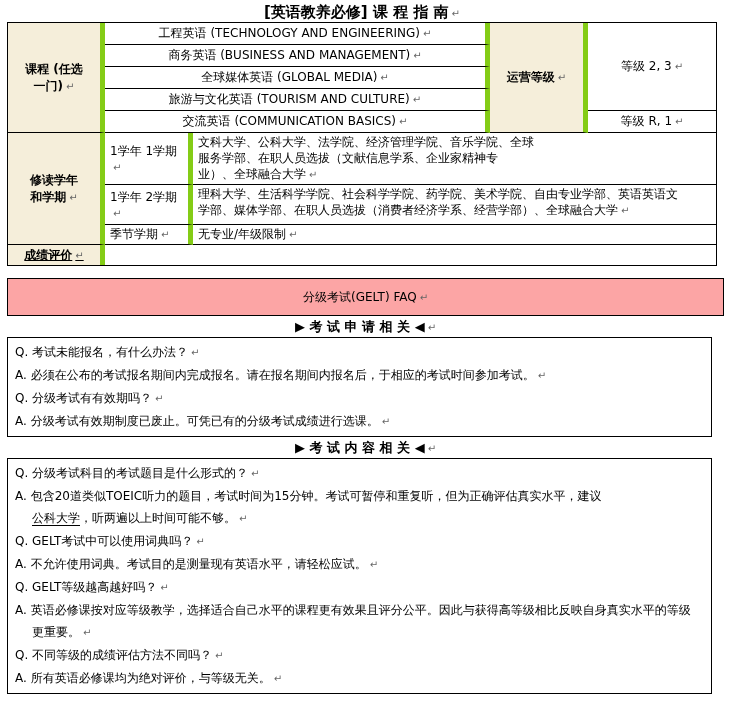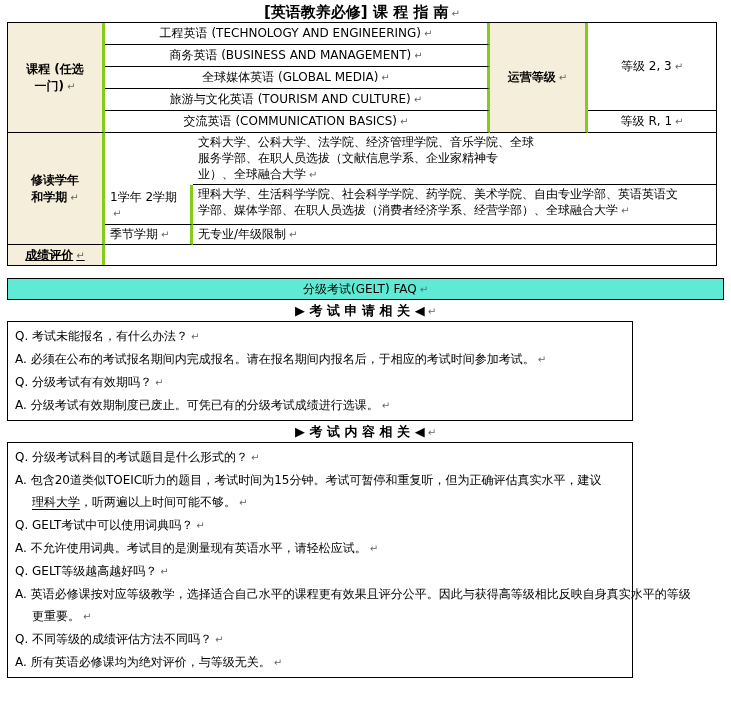--- a/index.html
+++ b/index.html
@@ -13,21 +13,21 @@
   
   .title { width:710px; text-align:center; font-weight:bold; font-size:15px; height:20px; line-height:20px; }
 
   
   .tbl { width:710px; border:1px solid #000; box-sizing:border-box; }
   .grid { display:grid; }
   .grid-a { grid-template-columns:97px 385px 98px 128px; grid-template-rows:repeat(5,22px); }
   .grid-b { grid-template-columns:97px 88px 523px; grid-template-rows:52px 40px 20px; }
   .grid-c { grid-template-columns:97px 611px; grid-template-rows:20px;text-decoration:underline; }
   .c {
-    border-right:3px solid #84cc16; border-bottom:1px solid #000;
+    border-right:5px solid #84cc16; border-bottom:1px solid #000;
     box-sizing:border-box; display:flex; align-items:center; justify-content:center;
     overflow:hidden;
   }
   .c.left { justify-content:flex-start; text-align:left; padding:1px 5px; }
   .hd { background:#F5EEDA; font-weight:bold; }
   .pre { white-space:pre-line; }
   .no-br { border-right:none; }
   .no-bb { border-bottom:none; }
   .a-hd { grid-column:1; grid-row:1/6; text-align:center; }
   .a-c1 { grid-column:2; grid-row:1; } .a-c2 { grid-column:2; grid-row:2; }
@@ -37,26 +37,26 @@
   .a-t  { grid-column:4; grid-row:1/5; }
   .a-b  { grid-column:4; grid-row:5; }
   .b-hd { grid-column:1; grid-row:1/4; text-align:center; }
   .b-t1 { grid-column:2; grid-row:1; } .b-t2 { grid-column:2; grid-row:2; } .b-t3 { grid-column:2; grid-row:3; }
   .b-d1 { grid-column:3; grid-row:1;font-family:Liberation Serif, serif; } .b-d2 { grid-column:3; grid-row:2; } .b-d3 { grid-column:3; grid-row:3; }
   .desc { align-items:flex-start; line-height:16px; padding:2px 5px; }
   .term { padding:1px 4px; }
 
   
   .banner {
-    margin-top:12px; width:717px; height:22px; box-sizing:border-box;
-    border:1px solid #000; background:#5eead4;
+    margin-top:12px; width:717px; height:38px; box-sizing:border-box;
+    border:1px solid #000; background:#fca5a5;
     display:flex; align-items:center; justify-content:center;
   }
   .sec-hd { width:717px; text-align:center; font-weight:bold; font-size:13px; height:16px; line-height:16px; margin:3px 0 2px 0; }
-  .qbox { width:626px; box-sizing:border-box; border:1px solid #000; padding:3px 0; }
+  .qbox { width:705px; box-sizing:border-box; border:1px solid #000; padding:3px 0; }
   .qa-line { line-height:22px; padding:0 7px; white-space:nowrap; }
   .qa-line.cont { padding-left:24px; }
   .u { text-decoration:underline; text-underline-offset:3px; }
 
   
   .em { color:#666; font-size:10px; margin-left:3px; font-weight:normal; }
 </style>
 </head>
 <body>
 
@@ -97,20 +97,23 @@
       <div class="c a-b no-br">
         <span class="eol">等级 R, 1<span class="em">↵</span></span>
       </div>
     </div>
 
     <div class="grid grid-b">
       <div class="c hd b-hd">
         <span class="pre eol">修读学年
 和学期<span class="em">↵</span></span>
       </div>
+      <div class="c left term b-t1">
+        <span class="eol">1学年 1学期<span class="em">↵</span></span>
+      </div>
       <div class="c left desc b-d1 no-br">
         <span class="pre eol">文科大学、公科大学、法学院、经济管理学院、音乐学院、全球
 服务学部、在职人员选拔（文献信息学系、企业家精神专
 业）、全球融合大学<span class="em">↵</span></span>
       </div>
       <div class="c left term b-t2">
         <span class="eol">1学年 2学期<span class="em">↵</span></span>
       </div>
       <div class="c left desc b-d2 no-br">
         <span class="pre eol">理科大学、生活科学学院、社会科学学院、药学院、美术学院、自由专业学部、英语英语文
@@ -147,21 +150,21 @@
     <div class="qa-line"><span class="eol">A. 分级考试有效期制度已废止。可凭已有的分级考试成绩进行选课。<span class="em">↵</span></span></div>
   </div>
 
   <div class="sec-hd">
     <span class="eol">▶ 考 试 内 容 相 关 ◀<span class="em">↵</span></span>
   </div>
 
   <div class="qbox">
     <div class="qa-line"><span class="eol">Q. 分级考试科目的考试题目是什么形式的？<span class="em">↵</span></span></div>
     <div class="qa-line"><span>A. 包含20道类似TOEIC听力的题目，考试时间为15分钟。考试可暂停和重复听，但为正确评估真实水平，建议</span></div>
-    <div class="qa-line cont"><span class="u">理科大学</span><span class="eol">，听两遍以上时间可能不够。<span class="em">↵</span></span></div>
+    <div class="qa-line cont"><span class="u">公科大学</span><span class="eol">，听两遍以上时间可能不够。<span class="em">↵</span></span></div>
     <div class="qa-line"><span class="eol">Q. GELT考试中可以使用词典吗？<span class="em">↵</span></span></div>
     <div class="qa-line"><span class="eol">A. 不允许使用词典。考试目的是测量现有英语水平，请轻松应试。<span class="em">↵</span></span></div>
     <div class="qa-line"><span class="eol">Q. GELT等级越高越好吗？<span class="em">↵</span></span></div>
     <div class="qa-line"><span>A. 英语必修课按对应等级教学，选择适合自己水平的课程更有效果且评分公平。因此与获得高等级相比反映自身真实水平的等级</span></div>
     <div class="qa-line cont"><span class="eol">更重要。<span class="em">↵</span></span></div>
     <div class="qa-line"><span class="eol">Q. 不同等级的成绩评估方法不同吗？<span class="em">↵</span></span></div>
     <div class="qa-line"><span class="eol">A. 所有英语必修课均为绝对评价，与等级无关。<span class="em">↵</span></span></div>
   </div>
 
 </div>

